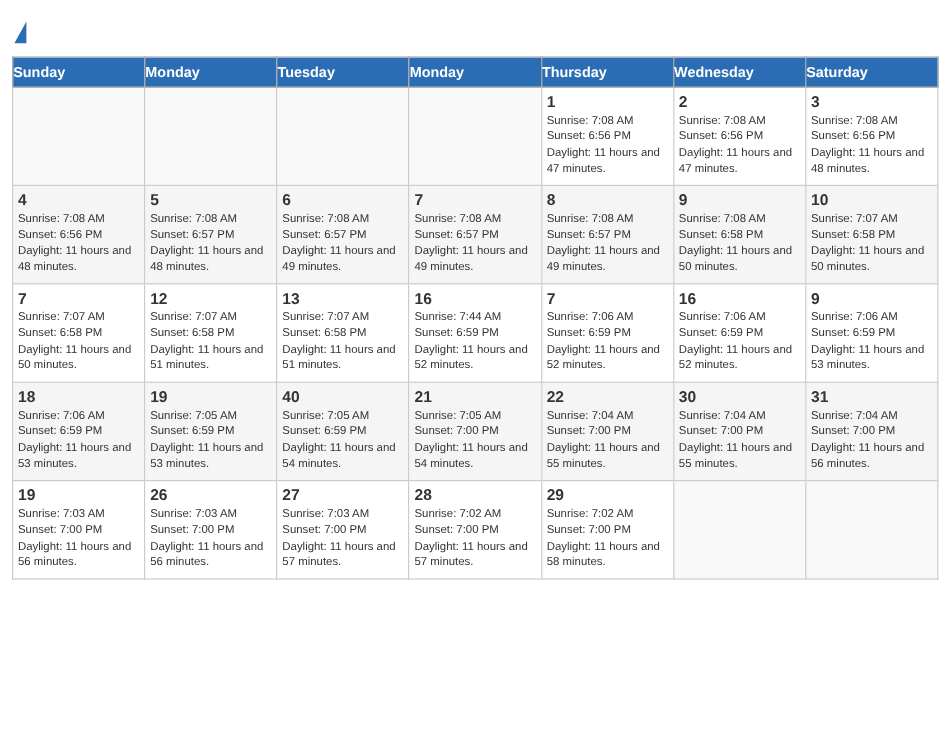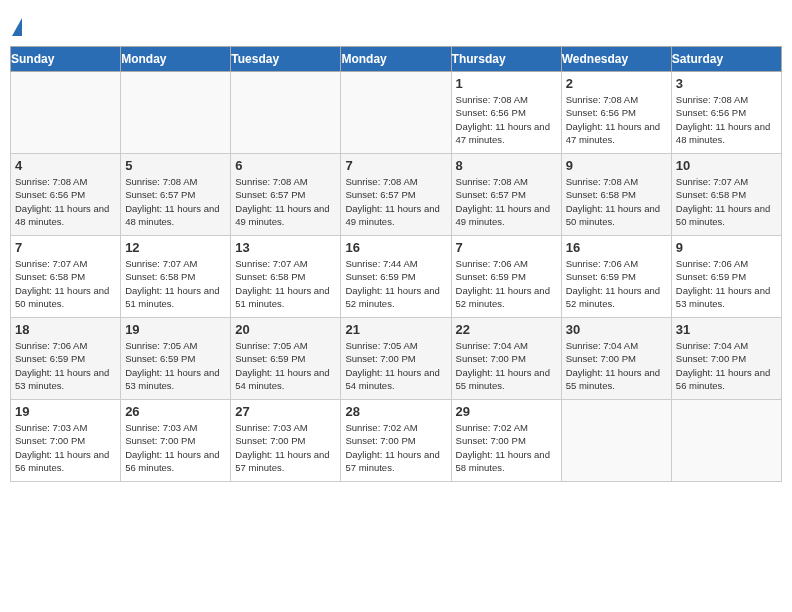--- a/index.html
+++ b/index.html
@@ -259,21 +259,21 @@
 and 53 minutes.</div>
         </td>
         <td>
           <span class="day-num">19</span>
           <div class="day-info">Sunrise: 7:05 AM
 Sunset: 6:59 PM
 Daylight: 11 hours
 and 53 minutes.</div>
         </td>
         <td>
-          <span class="day-num">20</span>
+          <span class="day-num">40</span>
           <div class="day-info">Sunrise: 7:05 AM
 Sunset: 6:59 PM
 Daylight: 11 hours
 and 54 minutes.</div>
         </td>
         <td>
           <span class="day-num">21</span>
           <div class="day-info">Sunrise: 7:05 AM
 Sunset: 7:00 PM
 Daylight: 11 hours

